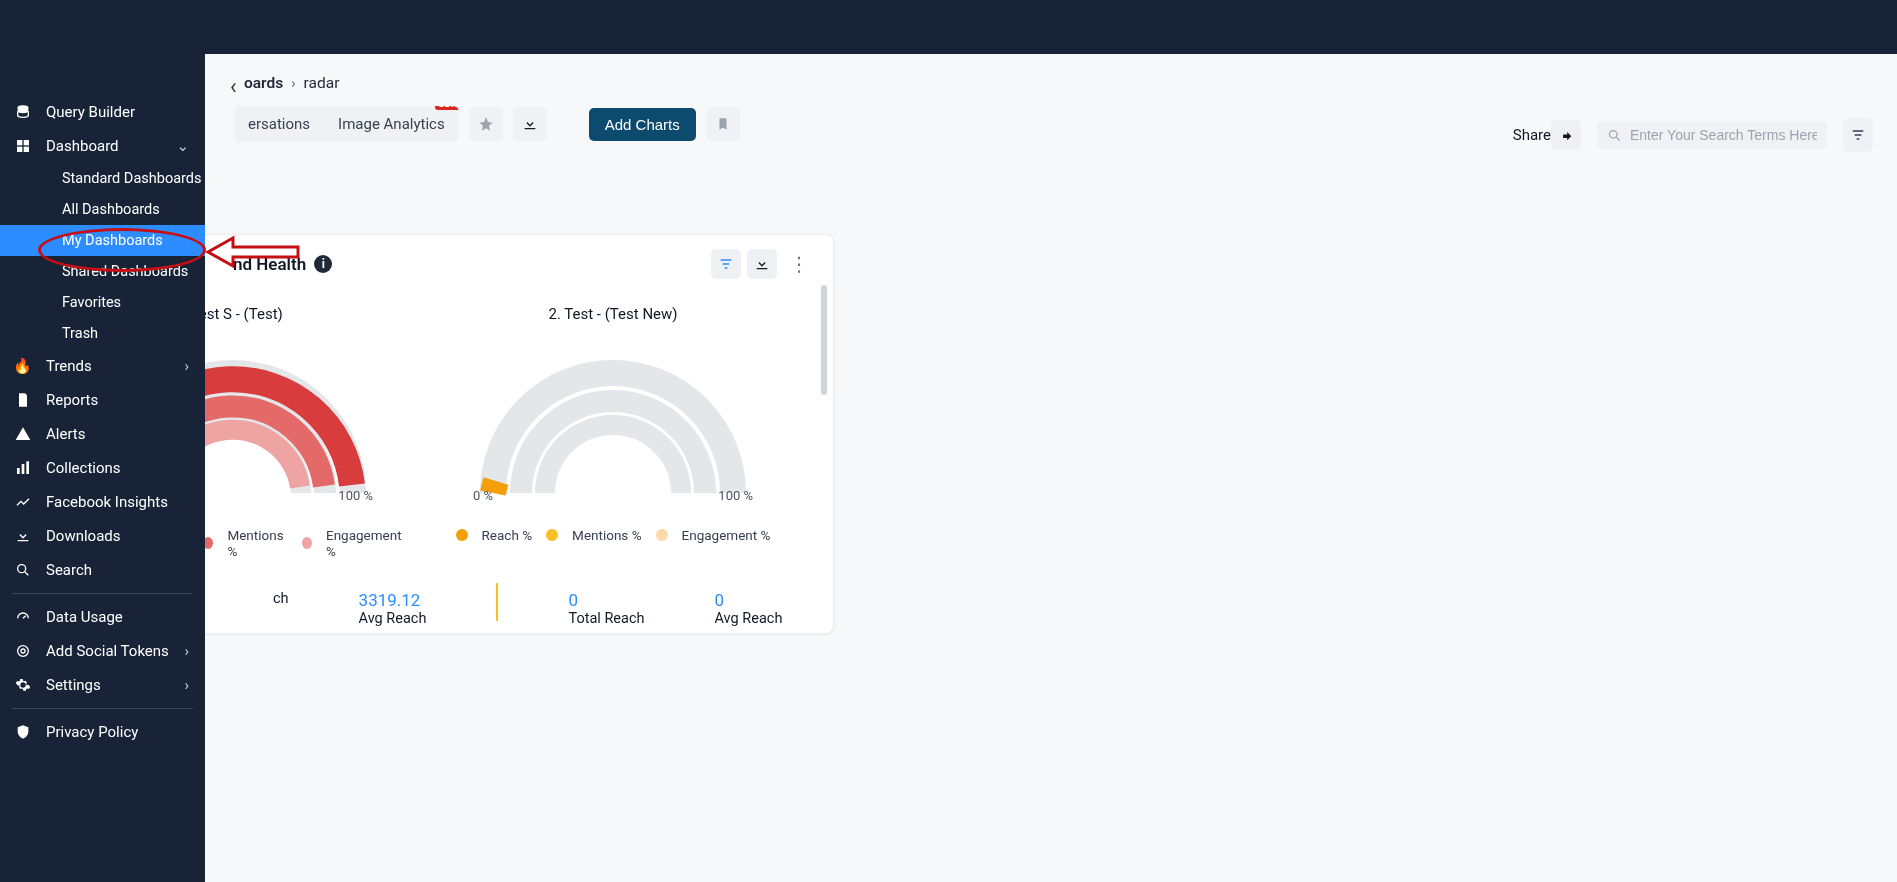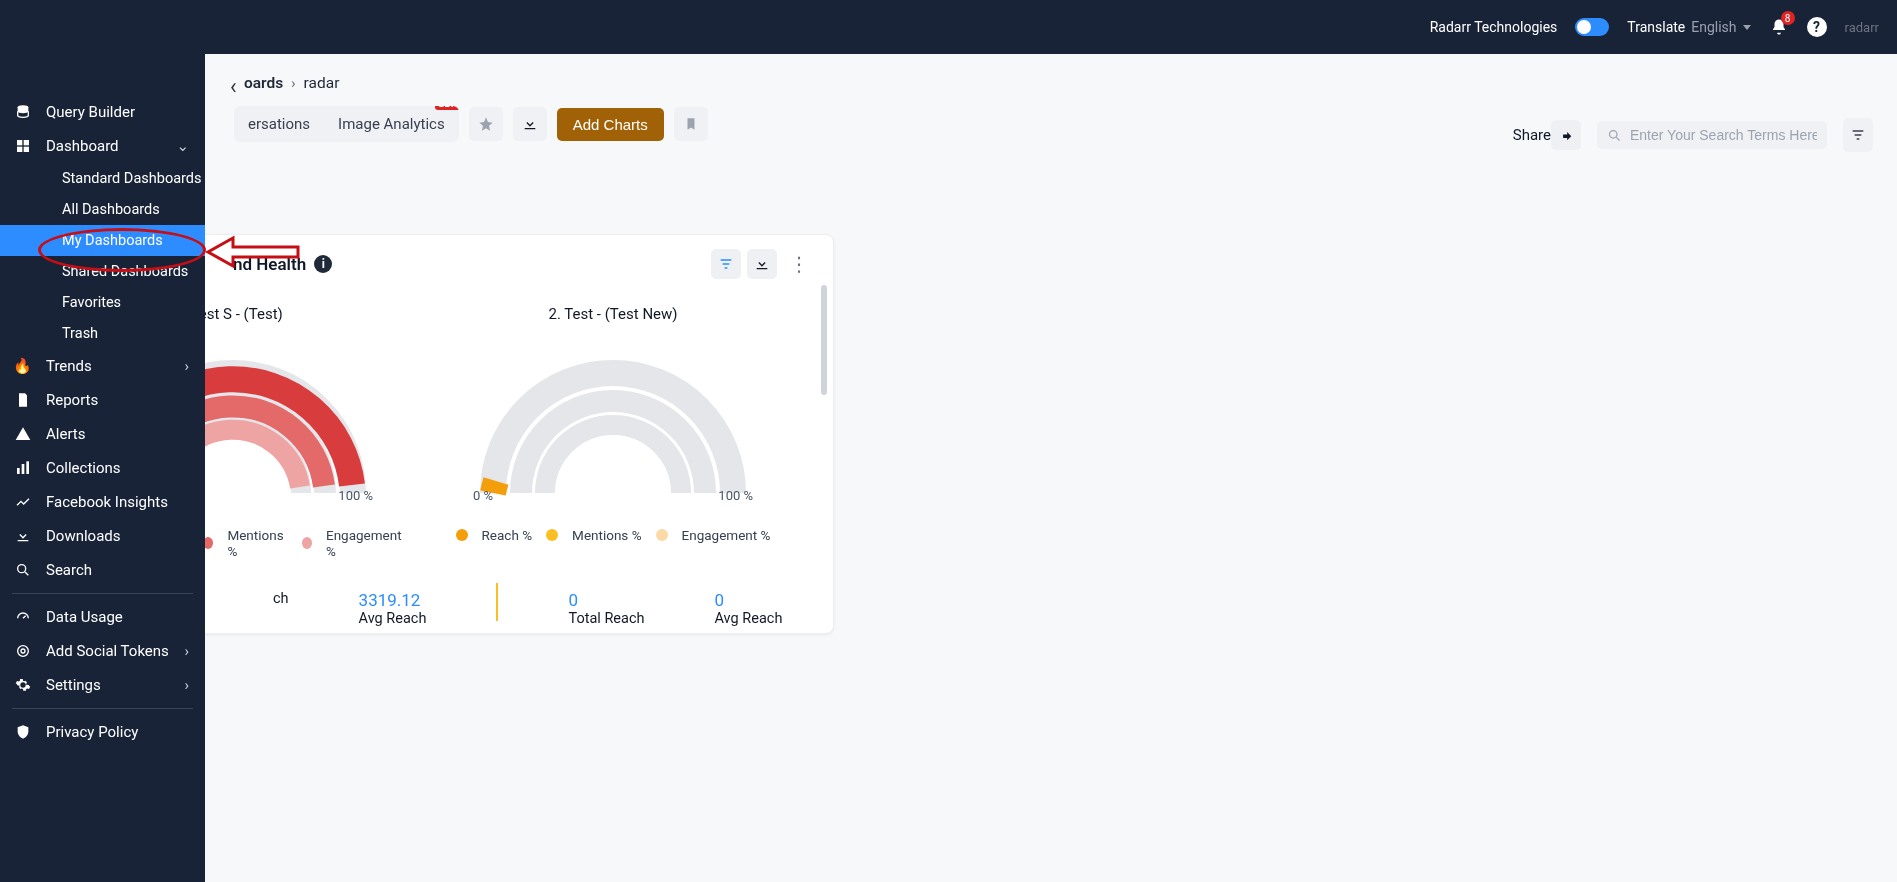--- a/index.html
+++ b/index.html
@@ -228,27 +228,28 @@
   .icon-btn {
     width:34px; height:34px;
     background:#f0f1f4;
     border-radius:5px;
     display:flex; align-items:center; justify-content:center;
     cursor:pointer;
     color:#6b7280;
   }
   .icon-btn.small { width:30px; height:30px; background:#eef0f3;}
   .btn-primary {
-    background:#a16207;
+    background:#0c4a6e;
     color:#fff;
     padding:8px 16px;
     border-radius:5px;
     font-size:15px;
     cursor:pointer;
     border:none;
+    margin-left:32px;
   }
   .toolbar-right {
     position:absolute;
     right: 24px;
     top: 64px;
     display:flex;
     align-items:center;
     gap: 16px;
   }
   .share-group { display:flex; align-items:center; font-size:15px; color:#111827;}
@@ -306,37 +307,20 @@
 </style>
 </head>
 <body>
 
 <div class="header">
   <div class="logo">
     <span>radar</span>
       <span class="logo-r2">r</span>
       <span class="logo-signal"></span>
   </div>
-  <div class="header-right">
-    <span>Radarr Technologies</span>
-    <div class="toggle"></div>
-    <div class="lang-group">
-      <span>Translate</span>
-      <span class="lang">English</span>
-      <span class="chevron-down"></span>
-    </div>
-    <div class="bell">
-      <svg viewBox="0 0 24 24" width="18" height="18">
-          <path d="M12 2a6 6 0 0 0-6 6v4l-2 3v1h16v-1l-2-3V8a6 6 0 0 0-6-6zm0 20a2.5 2.5 0 0 0 2.5-2.5h-5A2.5 2.5 0 0 0 12 22z"></path>
-        </svg>
-      <span class="badge">8</span>
-    </div>
-    <div class="help">?</div>
-    <span class="header-brand-small">radarr</span>
-  </div>
 </div>
 
 <div class="sidebar">
   <div class="nav-item">
     <span class="nav-icon">
         <svg viewBox="0 0 24 24" width="16" height="16" fill="currentColor">
           <ellipse cx="12" cy="5" rx="8" ry="3"></ellipse>
           <path d="M4 5v6c0 1.7 3.6 3 8 3s8-1.3 8-3V5"></path>
           <path d="M4 11v6c0 1.7 3.6 3 8 3s8-1.3 8-3v-6" fill="none" stroke="currentColor" stroke-width="2"></path>
         </svg>

